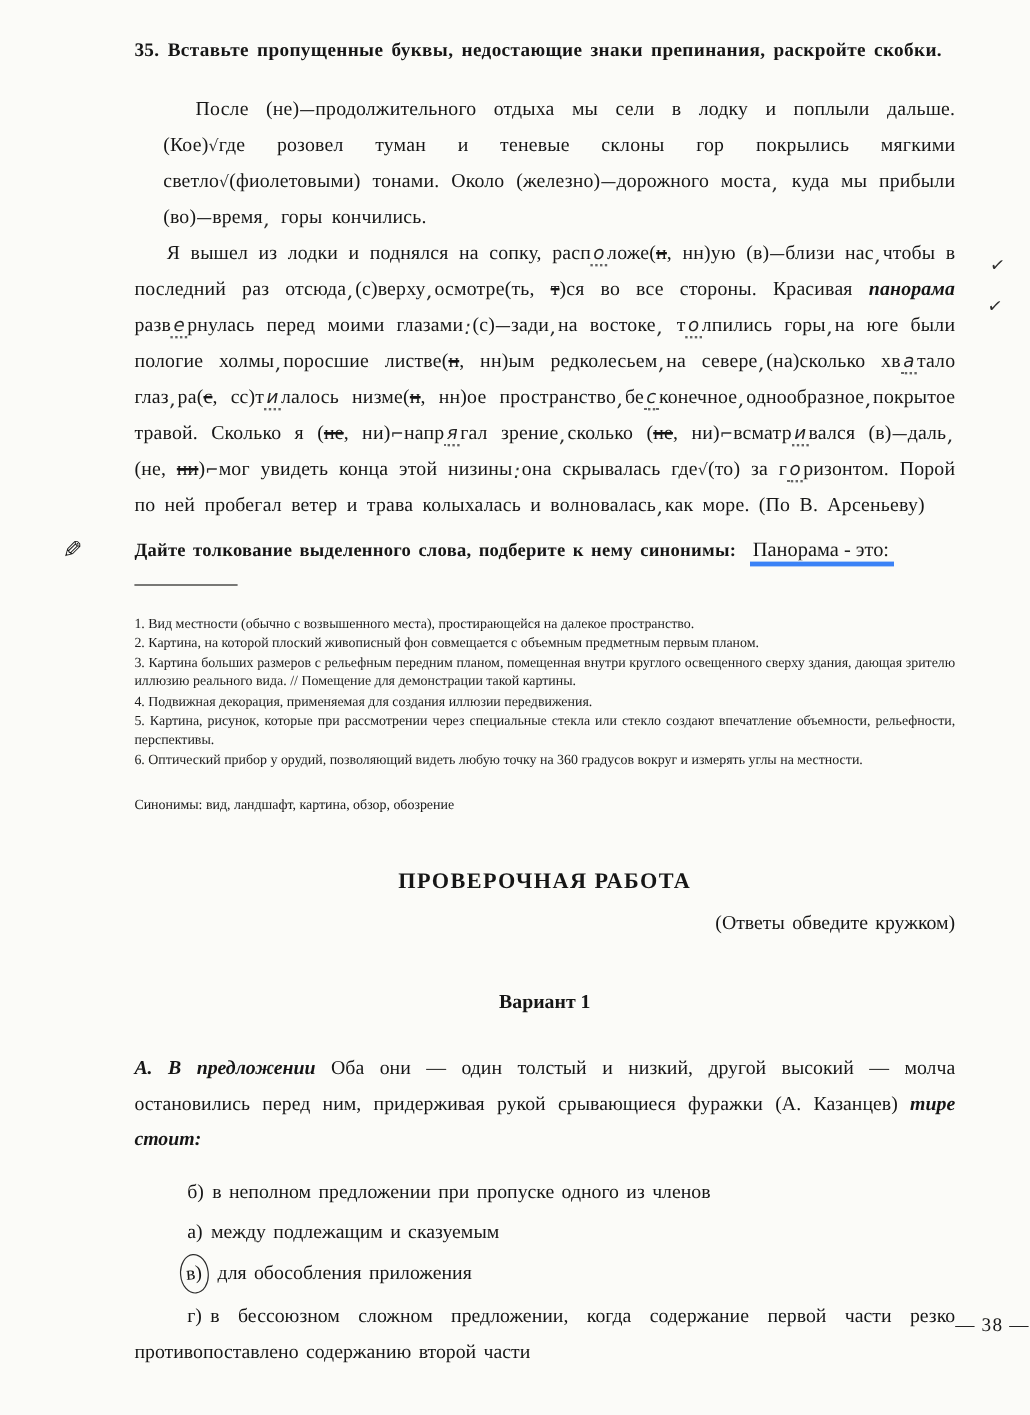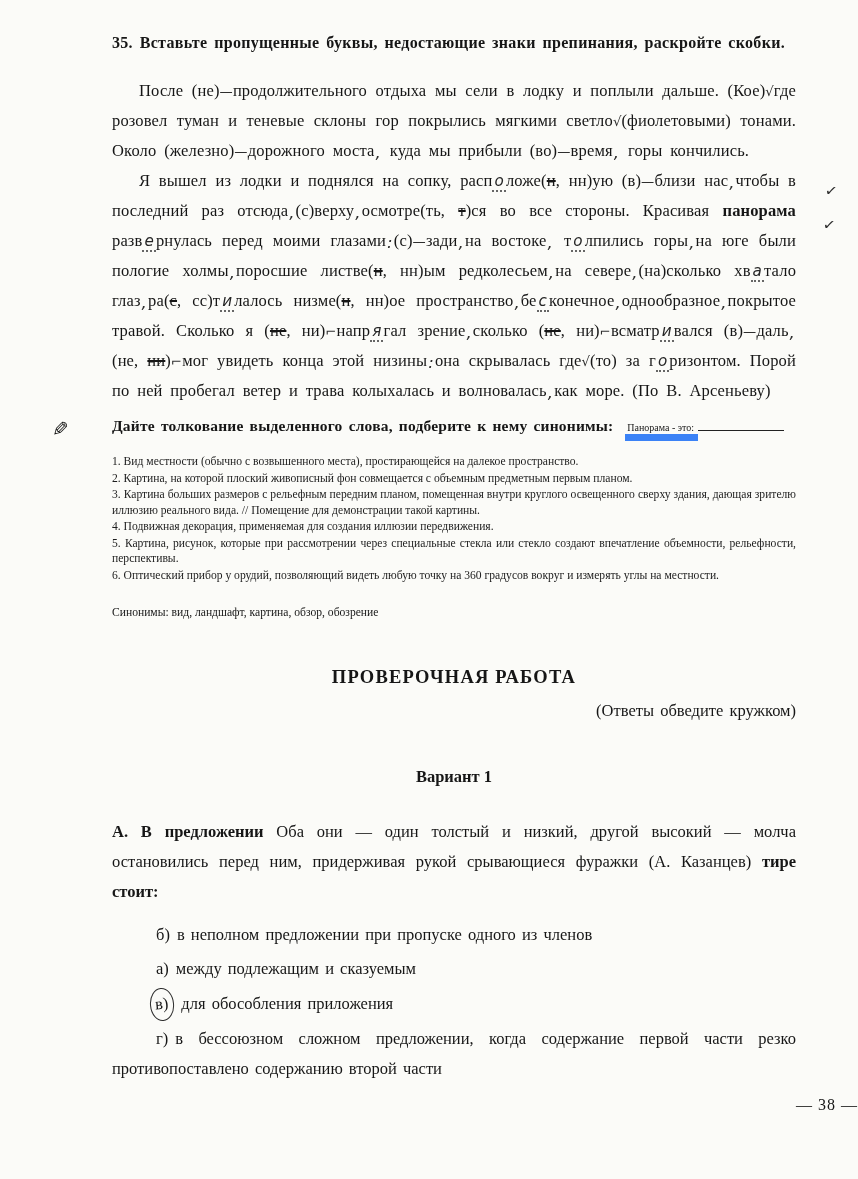--- a/index.html
+++ b/index.html
@@ -13,41 +13,41 @@
 
   .ex-heading {
     font-weight: bold; font-size: 16px; letter-spacing: 0.3px; word-spacing: 2.5px;
     text-align: justify;
   }
 
   .body-par {
     margin: 0; font-size: 16.5px; line-height: 1.82; letter-spacing: 0.15px;
     word-spacing: 3.5px; text-align: justify; text-indent: 27px;
   }
-  .first-par { margin-top: 24px; }
+  .first-par { margin-top: 24px; margin-left: 24px; }
   .par-wrap { position: relative; }
 
   
   .hw  { font-family: "DejaVu Sans", sans-serif; font-style: italic; color: #2e2e2e; font-size: 0.8em; }
   .hwc { font-family: "DejaVu Sans", sans-serif; font-style: italic; color: #2e2e2e; position: relative; top: 2px; padding: 0 1px; }
   .ins { font-family: "DejaVu Sans", sans-serif; font-style: italic; color: #262626; border-bottom: 2px dotted #666; padding: 0 2px; font-size: 0.92em; }
   .strike { text-decoration: line-through; text-decoration-thickness: 1.6px; }
-  .b { font-weight: bold; }
+  .b { font-weight: bold; font-style: italic; }
 
   .margin-check {
     position: absolute; font-family: "DejaVu Sans", sans-serif; color: #2e2e2e;
     font-size: 15px; transform: rotate(8deg);
   }
   .check-one { right: -42px; top: 16px; }
   .check-two { right: -40px; top: 50px; }
 
   .task-row { position: relative; margin-top: 8px; font-size: 15.5px; line-height: 1.6; }
   .task-pencil { position: absolute; left: -60px; top: -1px; font-size: 20px; transform: scaleX(-1); }
   .task-label { font-weight: bold; letter-spacing: 0.2px; word-spacing: 2px; }
-  .task-answer { font-size: 10px; border-bottom: 7px solid #3b82f6; padding: 0 4px 1px 2px; margin-left: 8px; white-space: nowrap; }
+  .task-answer { font-size: 17px; border-bottom: 4px solid #3b82f6; padding: 0 4px 1px 2px; margin-left: 8px; white-space: nowrap; }
   .task-blank { display: inline-block; width: 86px; border-bottom: 1px solid #222; height: 13px; vertical-align: baseline; }
 
   .glossary { margin-top: 15px; font-size: 11.6px; line-height: 1.34; text-align: justify; color: #1c1c1c; }
   .glossary .def { margin: 0 0 1px 0; }
   .synonyms { margin-top: 23px; font-size: 11.6px; }
 
   .test-title { margin-top: 48px; text-align: center; font-weight: bold; font-size: 18.5px; letter-spacing: 1.2px; }
   .test-subtitle { margin-top: 13px; text-align: right; font-size: 16.5px; word-spacing: 2px; }
   .test-variant { margin-top: 46px; text-align: center; font-weight: bold; font-size: 16.5px; }
 

